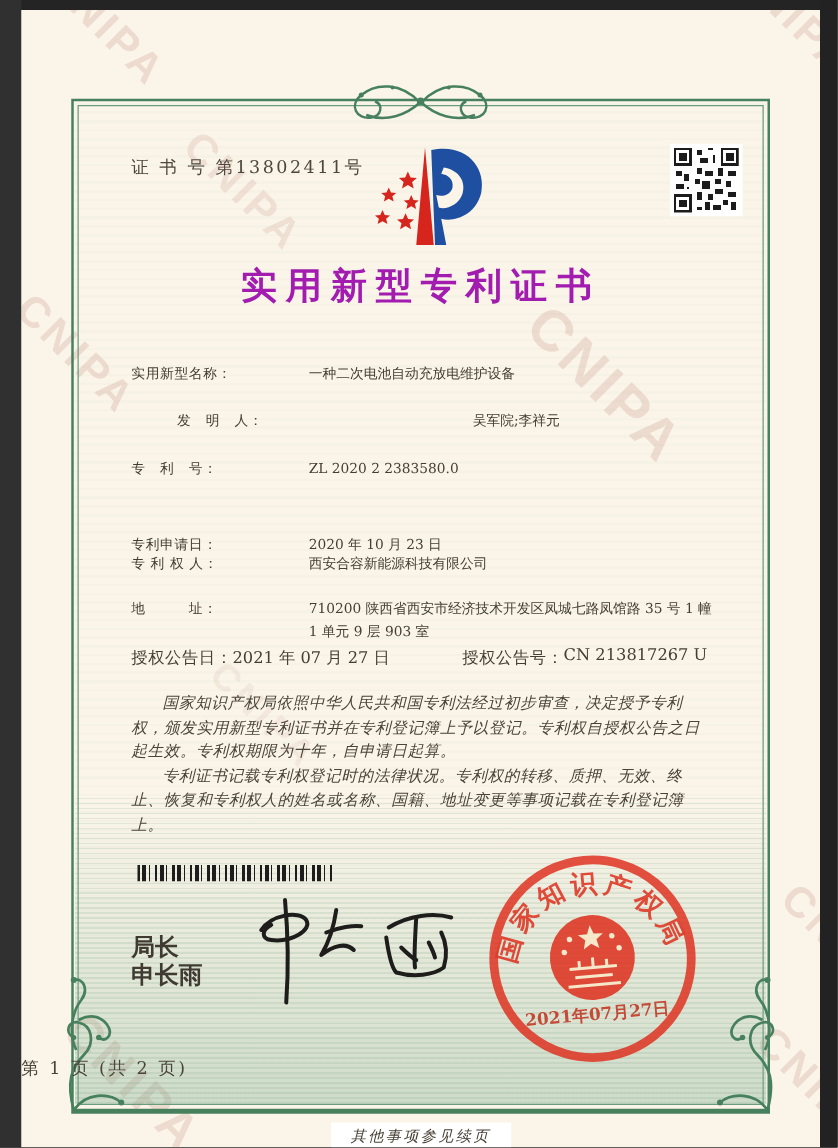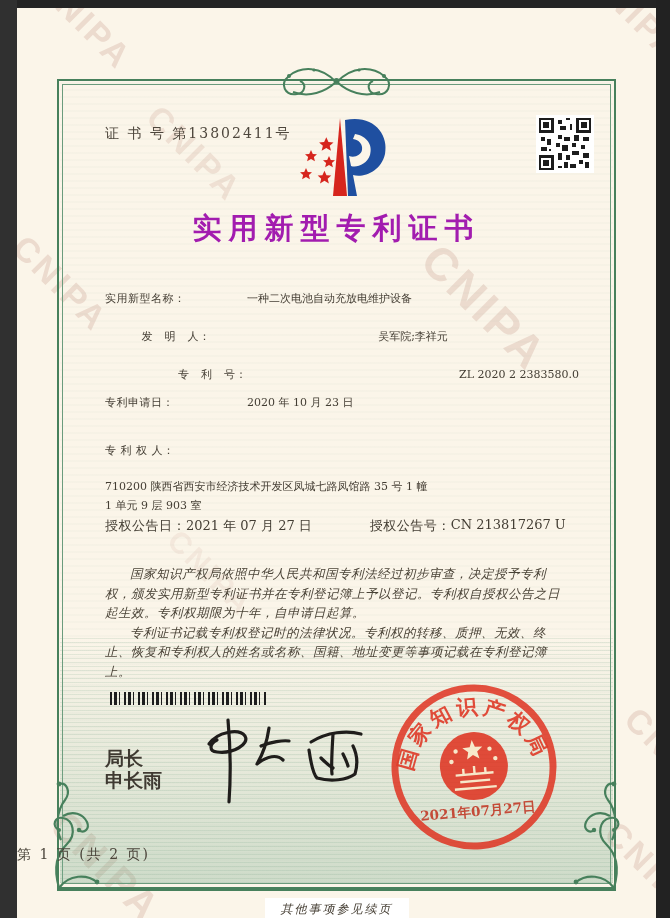--- a/index.html
+++ b/index.html
@@ -36,21 +36,21 @@
          font-weight:700;letter-spacing:7px;color:#a21caf;}
 
   .row{position:absolute;left:88px;display:flex;font-size:11px;color:#433d33;line-height:19px;}
   .row .lab{width:142px;flex:0 0 142px;letter-spacing:.5px;}
   .row .val{width:332px;}
   .grant{position:absolute;left:88px;top:509px;display:flex;font-size:13px;color:#433d33;}
   .grant .pair{display:flex;}
   .grant .lab{letter-spacing:.5px;text-align:right;}
   .grant .gap{width:58px;}
 
-  .paras{position:absolute;left:88px;top:556px;width:456px;font-size:12.5px;line-height:19.5px;
+  .paras{position:absolute;left:88px;top:544px;width:456px;font-size:12.5px;line-height:19.5px;
          color:#4a4337;font-style:italic;}
   .paras p{margin:0;text-indent:2em;letter-spacing:.5px;}
 
   .barcode{position:absolute;left:93px;top:684px;width:158px;height:13px;
          background:repeating-linear-gradient(90deg,#1d1d1d 0 2px,transparent 2px 4px,
                     #1d1d1d 4px 7px,transparent 7px 9px,#1d1d1d 9px 10px,transparent 10px 14px);}
 
   .signer{position:absolute;left:88px;top:739px;font-size:19px;color:#3f3a32;line-height:22px;font-weight:600;}
   .signature{position:absolute;left:178px;top:700px;width:180px;height:102px;}
 
@@ -191,32 +191,34 @@
     <div class="title">实用新型专利证书</div>
 
     <div class="row" style="top:281px;">
       <span class="lab">实用新型名称：</span>
       <span class="val">一种二次电池自动充放电维护设备</span>
     </div>
     <div class="row" style="top:319px;text-align:center;">
       <span class="lab">发　明　人：</span>
       <span class="val">吴军院;李祥元</span>
     </div>
-    <div class="row" style="top:357px;text-align:right;">
+    <div class="row" style="top:357px;">
       <span class="lab">专　利　号：</span>
       <span class="val">ZL 2020 2 2383580.0</span>
     </div>
-    <div class="row" style="top:385px;">
+    <div class="row" style="top:418px;">
       <span class="lab">专利申请日：</span>
       <span class="val">2020 年 10 月 23 日</span>
     </div>
     <div class="row" style="top:433px;">
       <span class="lab">专 利 权 人：</span>
+      <span class="val">西安合容新能源科技有限公司</span>
     </div>
     <div class="row" style="top:469px;">
+      <span class="lab">地　　　址：</span>
       <span class="val">710200 陕西省西安市经济技术开发区凤城七路凤馆路 35 号 1 幢 1 单元 9 层 903 室</span>
     </div>
     <div class="grant">
       <span class="pair">
         <span class="lab">授权公告日：</span>
         <span>2021 年 07 月 27 日</span>
       </span>
       <span class="gap"></span>
       <span class="pair">
         <span class="lab">授权公告号：</span>

